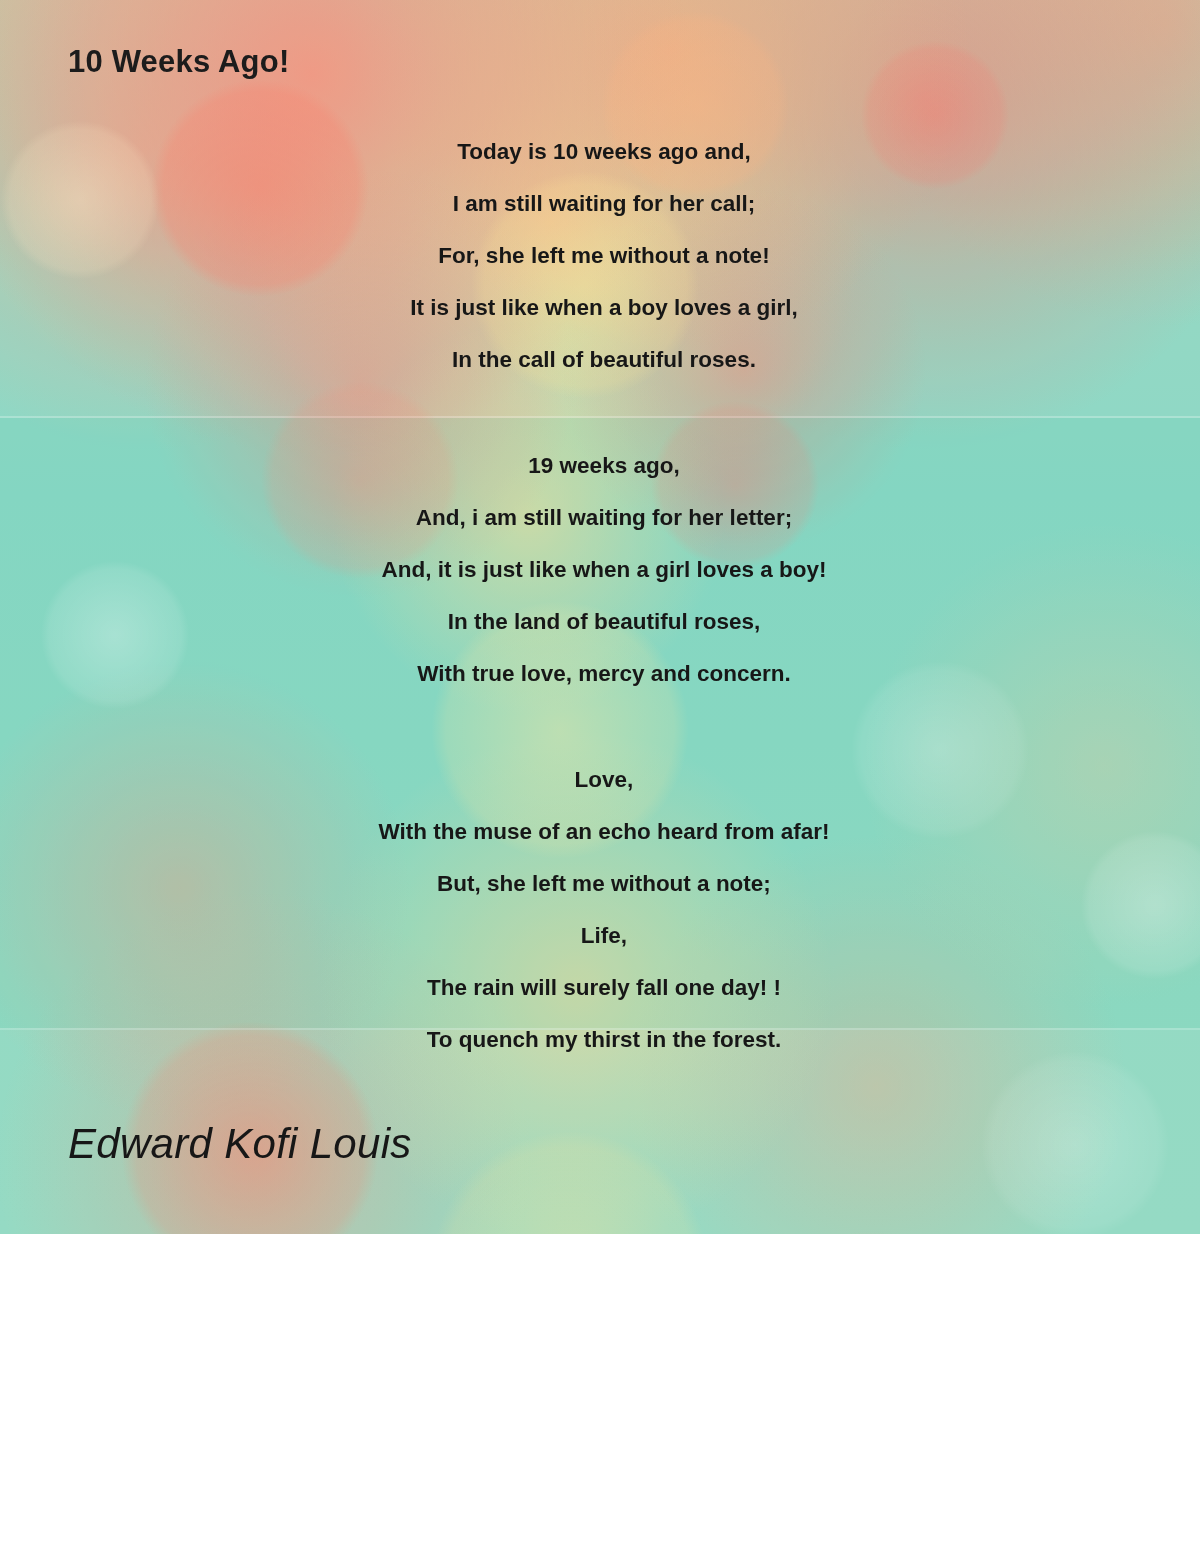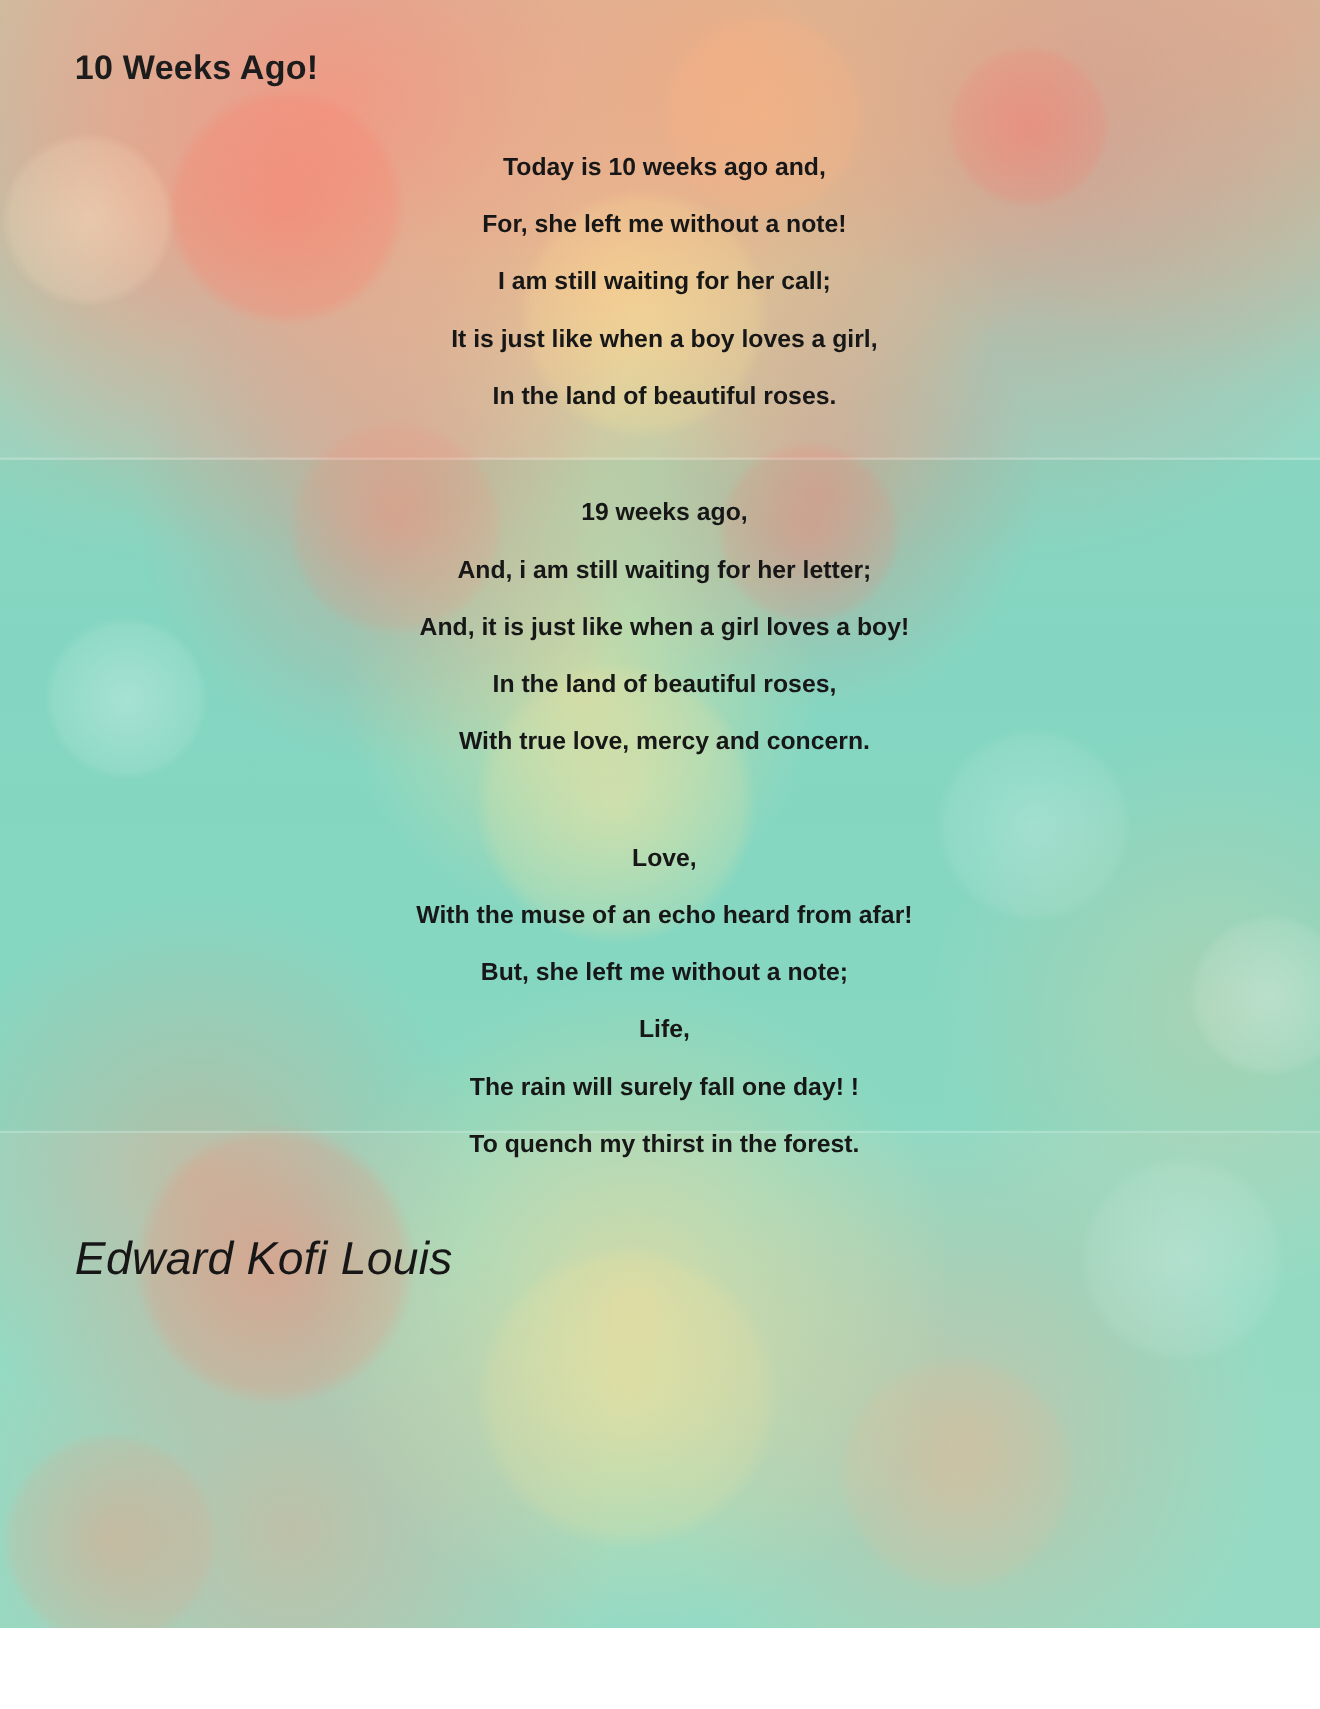--- a/index.html
+++ b/index.html
@@ -9,21 +9,21 @@
   body {
     width: 1200px;
     height: 1554px;
     font-family: "Liberation Sans", sans-serif;
     overflow: hidden;
   }
 
   #poem-page {
     position: relative;
     width: 1200px;
-    height: 1480px;
+    height: 1234px;
     overflow: hidden;
     background: #8fd8bf;
   }
 
   
   .bg-base {
     position: absolute;
     inset: 0;
     background:
       linear-gradient(180deg,
@@ -145,24 +145,24 @@
   <div class="bokeh" style="left:430px; top:1130px; width:280px; height:280px; background:radial-gradient(circle, rgba(255,228,150,0.42) 0%, rgba(255,228,150,0.16) 62%, rgba(255,228,150,0) 70%);"></div>
   <div class="bokeh" style="left:0px; top:1300px; width:200px; height:200px; background:radial-gradient(circle, rgba(250,150,120,0.35) 0%, rgba(250,150,120,0.14) 62%, rgba(250,150,120,0) 70%);"></div>
   <div class="bokeh" style="left:760px; top:1230px; width:220px; height:220px; background:radial-gradient(circle, rgba(250,180,140,0.30) 0%, rgba(250,180,140,0.12) 62%, rgba(250,180,140,0) 70%);"></div>
   <div class="bokeh" style="left:980px; top:1050px; width:190px; height:190px; background:radial-gradient(circle, rgba(255,255,255,0.22) 0%, rgba(255,255,255,0.08) 62%, rgba(255,255,255,0) 70%);"></div>
 
   <div class="content">
     <h1 class="poem-title">10 Weeks Ago!</h1>
 
     <div class="stanza s1">
       <div class="poem-line">Today is 10 weeks ago and,</div>
+      <div class="poem-line">I am still waiting for her call;</div>
       <div class="poem-line">For, she left me without a note!</div>
-      <div class="poem-line">I am still waiting for her call;</div>
       <div class="poem-line">It is just like when a boy loves a girl,</div>
-      <div class="poem-line">In the land of beautiful roses.</div>
+      <div class="poem-line">In the call of beautiful roses.</div>
     </div>
 
     <div class="stanza s2">
       <div class="poem-line">19 weeks ago,</div>
       <div class="poem-line">And, i am still waiting for her letter;</div>
       <div class="poem-line">And, it is just like when a girl loves a boy!</div>
       <div class="poem-line">In the land of beautiful roses,</div>
       <div class="poem-line">With true love, mercy and concern.</div>
     </div>
 

